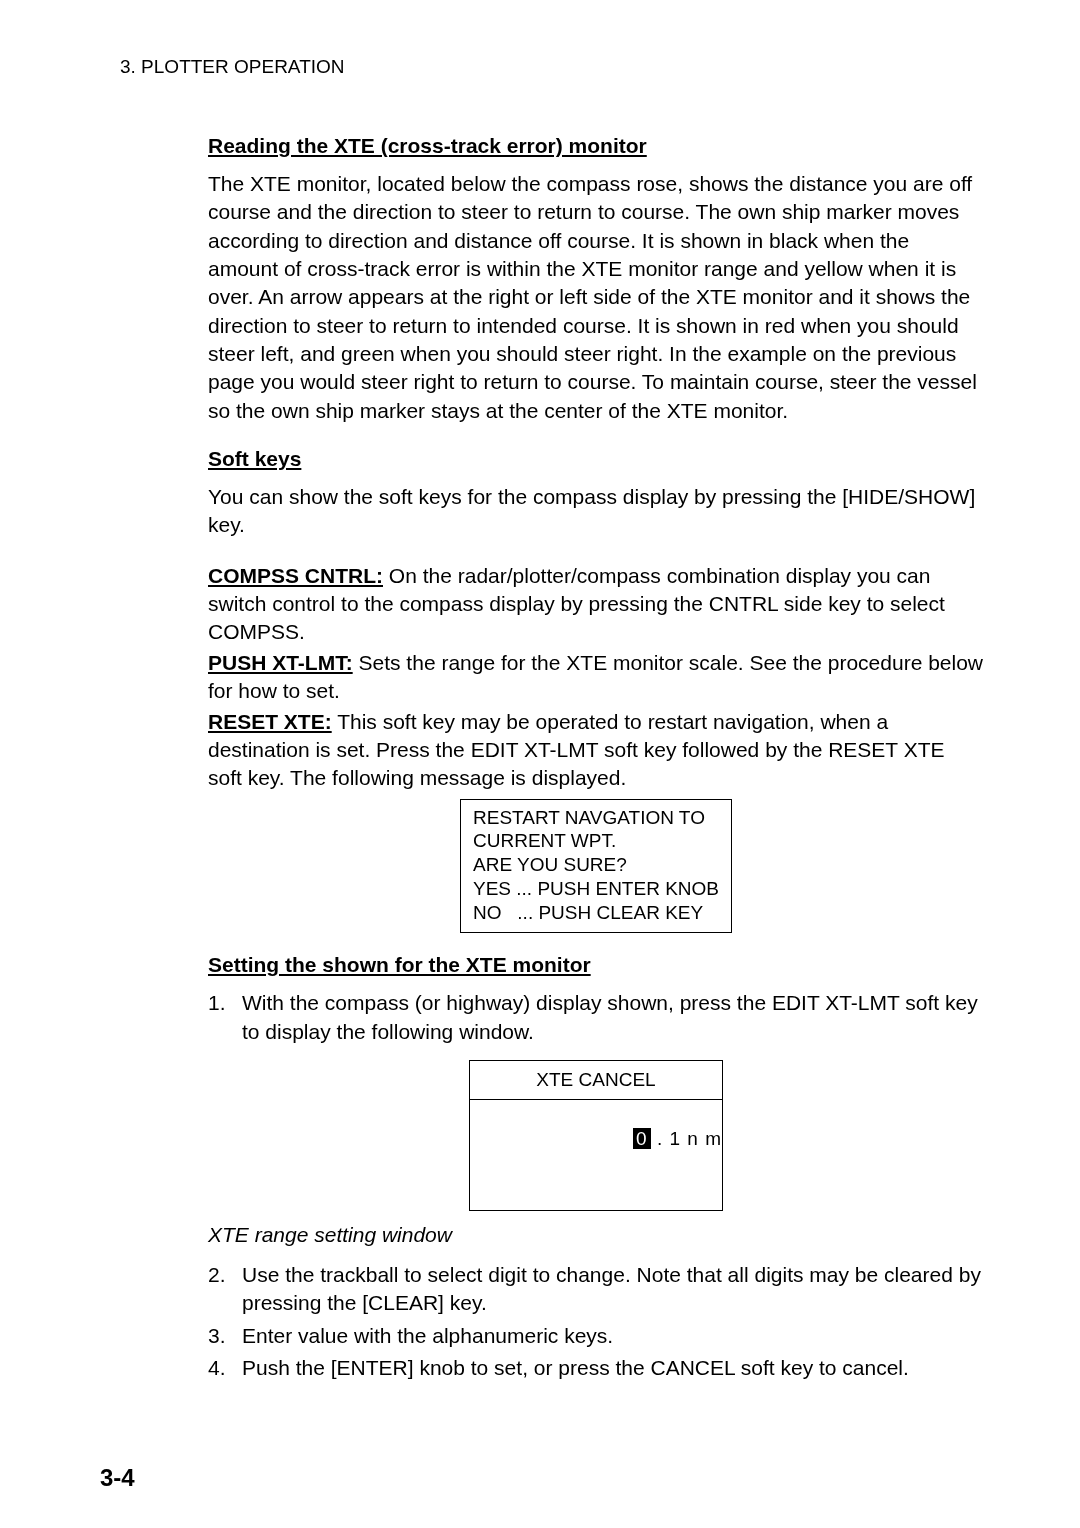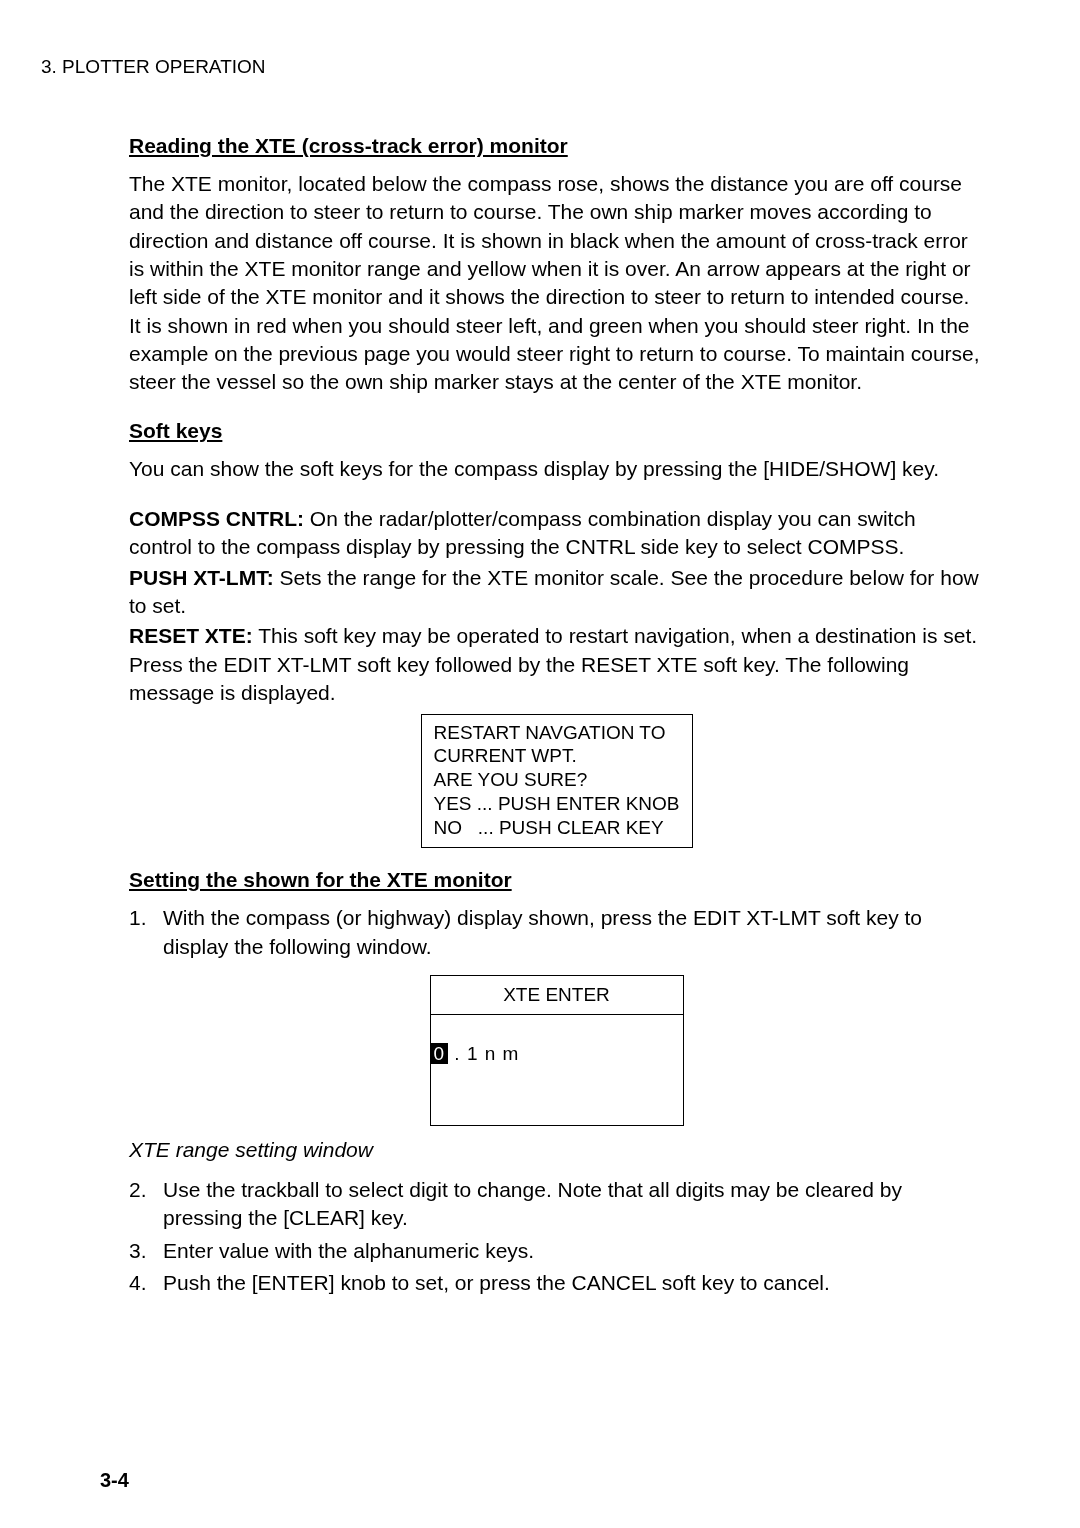--- a/index.html
+++ b/index.html
@@ -6,21 +6,21 @@
     margin: 0;
     padding: 0;
     font-family: Arial, Helvetica, sans-serif;
     background: #fff;
     color: #000;
     width: 1080px;
     min-height: 1528px;
     box-sizing: border-box;
   }
   .page {
-    padding: 56px 90px 40px 41px;
+    padding: 56px 90px 40px 120px;
     box-sizing: border-box;
     width: 1080px;
     position: relative;
     min-height: 1528px;
   }
   .header {
     font-size: 19px;
     margin-bottom: 56px;
   }
   .content {
@@ -36,21 +36,21 @@
   .para {
     font-size: 21px;
     line-height: 1.35;
     margin: 0 0 22px 0;
   }
   .def-block {
     font-size: 21px;
     line-height: 1.35;
     margin: 0 0 2px 0;
   }
-  .def-block b { font-weight: bold; }
+  .def-block b { font-weight: bold; text-decoration: underline; }
   .msg-box-wrap {
     display: flex;
     justify-content: center;
     margin: 6px 0 20px 0;
   }
   .msg-box {
     border: 1.6px solid #000;
     padding: 6px 12px 8px 12px;
     font-size: 19px;
     line-height: 1.25;
@@ -85,21 +85,21 @@
   }
   .xte-title {
     border-bottom: 1.6px solid #000;
     padding: 8px 0;
     font-size: 19px;
   }
   .xte-body {
     height: 110px;
     display: flex;
     align-items: flex-start;
-    justify-content: flex-start;
+    justify-content: flex-end;
     padding-top: 28px;
     box-sizing: border-box;
   }
   .xte-value {
     font-size: 19px;
     letter-spacing: 1px;
   }
   .xte-digit {
     background: #000;
     color: #fff;
@@ -111,21 +111,21 @@
     text-align: left;
     font-style: italic;
     font-size: 21px;
     margin: 12px 0 14px 0;
   }
   .page-num {
     position: absolute;
     bottom: 36px;
     left: 100px;
     font-weight: bold;
-    font-size: 20px;
+    font-size: 24px;
   }
 </style>
 </head>
 <body>
 
 <div class="page">
   <div class="header">3. PLOTTER OPERATION</div>
 
   <div class="content">
 
@@ -157,21 +157,21 @@
 
     <ol class="ol">
       <li>
         <span class="num">1.</span>
         <span class="txt">With the compass (or highway) display shown, press the EDIT XT-LMT soft key to display the following window.</span>
       </li>
     </ol>
 
     <div class="xte-box-wrap">
       <div class="xte-box">
-        <div class="xte-title">XTE ENTER</div>
+        <div class="xte-title">XTE CANCEL</div>
         <div class="xte-body">
           <span class="xte-value">
             <span class="xte-digit">0</span><span> . 1 n m</span>
           </span>
         </div>
       </div>
     </div>
 
     <div class="caption">XTE range setting window</div>
 

